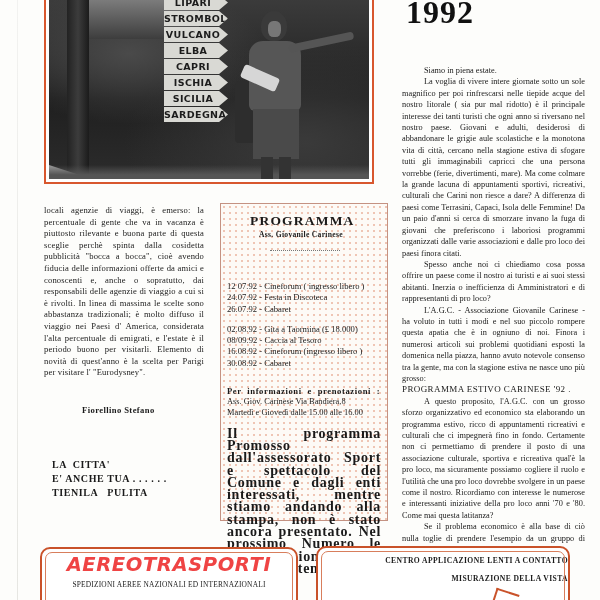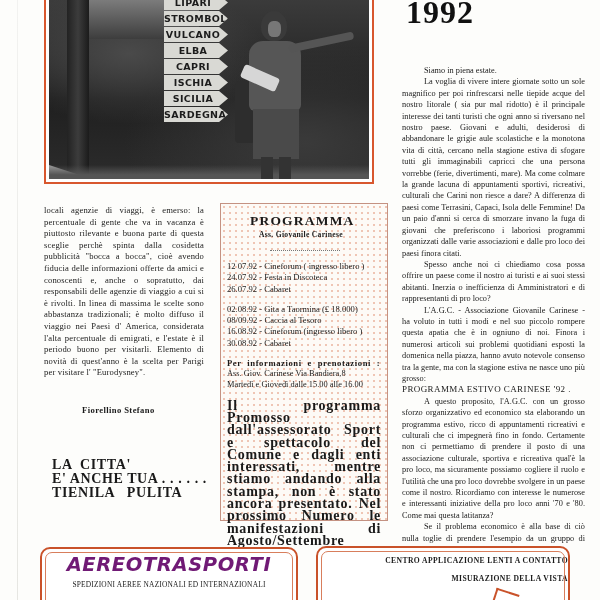--- a/index.html
+++ b/index.html
@@ -113,21 +113,21 @@
   .left-article {
     position:absolute; left:44px; top:205px; width:160px;
     font-size:8.6px; line-height:11.6px; text-align:justify; letter-spacing:0.15px;
   }
   .left-article p { margin:0; }
   .author {
     position:absolute; left:82px; top:405px; font-weight:bold; font-size:8.6px; letter-spacing:0.4px;
   }
   .slogan {
     position:absolute; left:52px; top:458px;
-    font-weight:bold; font-size:14px; line-height:14px; letter-spacing:0.6px;
+    font-weight:bold; font-size:10px; line-height:14px; letter-spacing:0.6px;
   }
   .slogan div { white-space:pre; }
 
   
   .prog-box {
     position:absolute; left:220px; top:203px; width:168px; height:318px;
     border:1px solid #c49282; box-sizing:border-box;
     background-color:#fdfaf6;
     background-image:radial-gradient(circle, #efc5b4 0.9px, transparent 1.3px);
     background-size:6px 6px;
@@ -135,44 +135,44 @@
   }
   .prog-title {
     font-weight:bold; font-size:13.5px; letter-spacing:1.2px; margin-left:23px; line-height:15px;
   }
   .prog-sub {
     font-weight:bold; font-size:7.6px; margin-left:32px; margin-top:2px; letter-spacing:0.3px;
   }
   .prog-rule {
     width:70px; height:0; border-top:1px dotted #777; margin:11px 0 0 43px;
   }
-  .prog-list { margin-top:10px; font-size:8.6px; line-height:11.3px; }
+  .prog-list { margin-top:30px; font-size:8.6px; line-height:11.3px; }
   .prog-list .gap { height:9px; }
   .prog-info-title {
-    font-weight:bold; font-size:8.6px; margin-top:9px; letter-spacing:0.6px; word-spacing:3px;
+    font-weight:bold; font-size:8.6px; margin-top:17px; letter-spacing:0.6px; word-spacing:3px;
   }
   .prog-info { font-size:8.4px; line-height:11.3px; }
   .prog-note {
     margin-top:9px; font-weight:bold; font-size:14px; line-height:12.3px;
     letter-spacing:0.7px; text-align:justify;
   }
 
   
   .ad {
     position:absolute; box-sizing:border-box;
     border:2px solid #c9522a; border-radius:10px; background:#fff;
   }
   .ad::after {
     content:""; position:absolute; inset:3px; border:1px solid #d87e5c; border-radius:7px;
     pointer-events:none;
   }
   .ad-aereo { left:40px; top:547px; width:258px; height:70px; }
   .ad-aereo .brand {
     font-family:"DejaVu Sans", sans-serif; font-weight:bold; font-style:italic;
-    font-size:19.5px; color:#701a75; letter-spacing:0.6px;
+    font-size:19.5px; color:#ef4444; letter-spacing:0.6px;
     text-align:center; margin-top:5px; line-height:22px;
   }
   .ad-aereo .line {
     font-size:7.4px; text-align:center; letter-spacing:0.2px; line-height:10px;
   }
   .ad-aereo .line1 { margin-top:4px; }
   .ad-lenti { left:316px; top:546px; width:254px; height:70px; }
   .ad-lenti .line {
     font-weight:bold; font-size:7.6px; text-align:right; letter-spacing:0.4px;
   }

